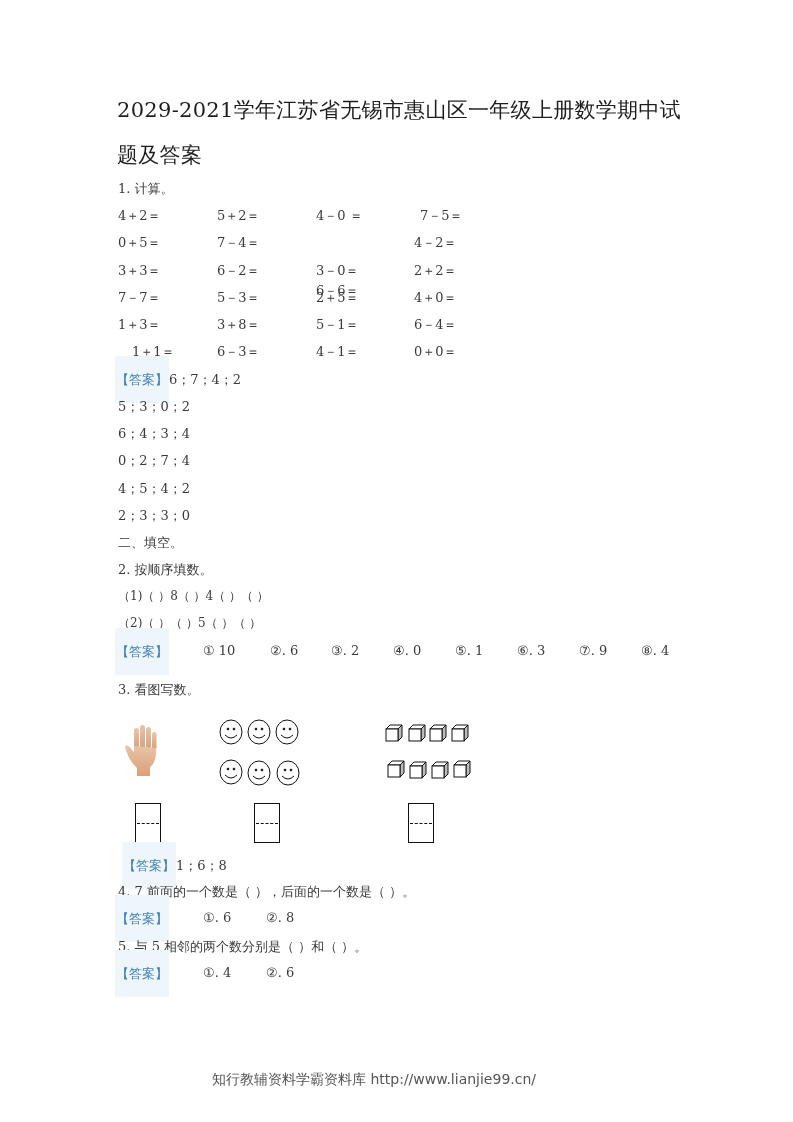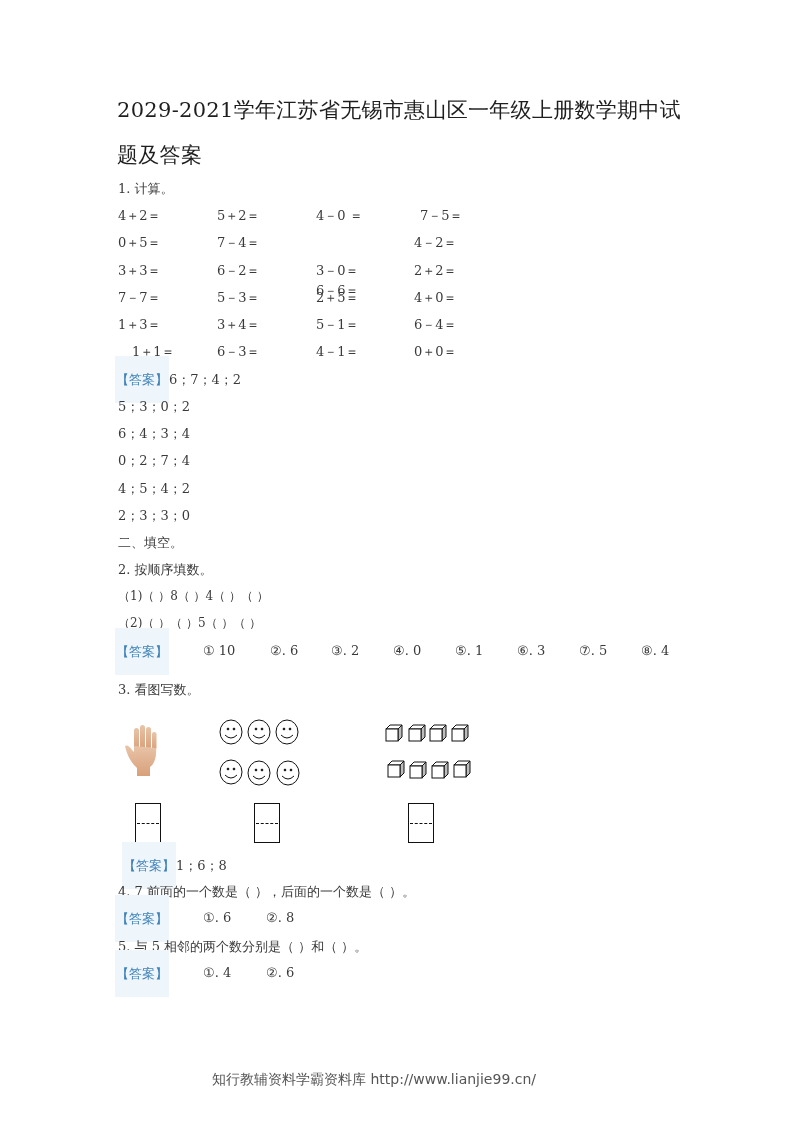--- a/index.html
+++ b/index.html
@@ -38,21 +38,21 @@
   <span class="abs eq" style="left:217px;top:262px;">6－2＝</span>
   <span class="abs eq" style="left:316px;top:262px;">3－0＝</span>
   <span class="abs eq" style="left:414px;top:262px;">2＋2＝</span>
 
   <span class="abs eq" style="left:118px;top:289px;">7－7＝</span>
   <span class="abs eq" style="left:217px;top:289px;">5－3＝</span>
   <span class="abs eq" style="left:316px;top:289px;">2＋5＝</span>
   <span class="abs eq" style="left:414px;top:289px;">4＋0＝</span>
 
   <span class="abs eq" style="left:118px;top:316px;">1＋3＝</span>
-  <span class="abs eq" style="left:217px;top:316px;">3＋4＝</span>
+  <span class="abs eq" style="left:217px;top:316px;">3＋8＝</span>
   <span class="abs eq" style="left:316px;top:316px;">5－1＝</span>
   <span class="abs eq" style="left:414px;top:316px;">6－4＝</span>
 
   <span class="abs eq" style="left:132px;top:343px;">1＋1＝</span>
   <span class="abs eq" style="left:217px;top:343px;">6－3＝</span>
   <span class="abs eq" style="left:316px;top:343px;">4－1＝</span>
   <span class="abs eq" style="left:414px;top:343px;">0＋0＝</span>
 </div>
 
 <div class="abs line" style="top:371px;left:115px;">
@@ -71,21 +71,21 @@
 <div class="abs line" style="top:615px;font-size:12px;">（2)（         ）（          ）5（          ）（          ）</div>
 <div class="abs line ans-row" style="top:643px;left:115px;">
   <span class="ans-label">【答案】</span>
 </div>
 <span class="abs eq" style="left:203px;top:643px;">① 10</span>
 <span class="abs eq" style="left:270px;top:643px;">②. 6</span>
 <span class="abs eq" style="left:331px;top:643px;">③. 2</span>
 <span class="abs eq" style="left:393px;top:643px;">④. 0</span>
 <span class="abs eq" style="left:455px;top:643px;">⑤. 1</span>
 <span class="abs eq" style="left:517px;top:643px;">⑥. 3</span>
-<span class="abs eq" style="left:579px;top:643px;">⑦. 5</span>
+<span class="abs eq" style="left:579px;top:643px;">⑦. 9</span>
 <span class="abs eq" style="left:641px;top:643px;">⑧. 4</span>
 
 <div class="abs line" style="top:681px;">3. 看图写数。</div>
 
 <div class="abs" style="left:122px;top:722px;width:42px;height:56px;">
   <svg width="42" height="56" viewBox="0 0 42 56">
     <defs>
       <linearGradient id="skin" x1="0" y1="0" x2="0" y2="1">
         <stop offset="0" stop-color="#e8c4a8"></stop>
         <stop offset="1" stop-color="#d9a07a"></stop>

